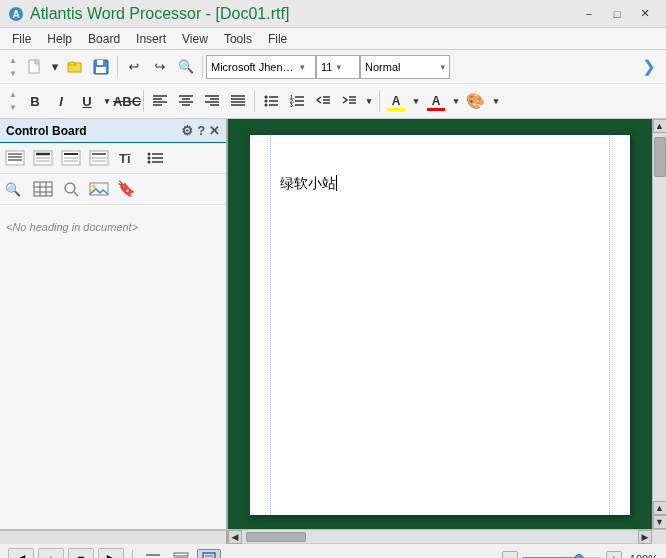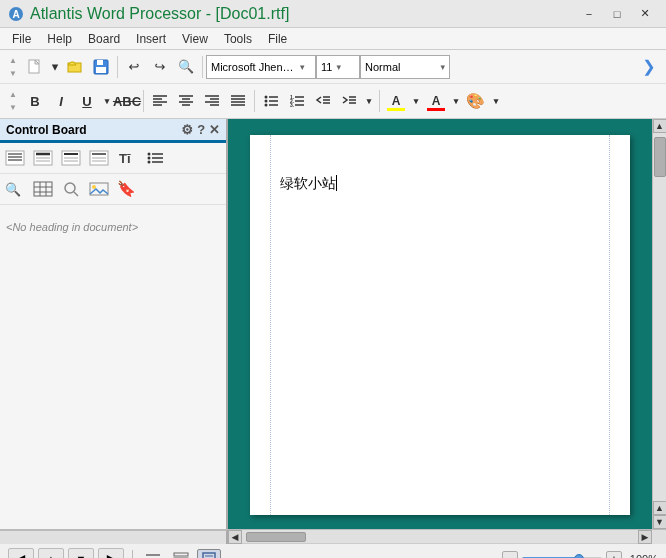--- a/index.html
+++ b/index.html
@@ -97,21 +97,21 @@
       border-right: 2px solid #aaa;
       display: flex;
       flex-direction: column;
     }
     #cb-header {
       background: #dce9f7;
       height: 24px;
       display: flex;
       align-items: center;
       padding: 0 6px;
-      border-bottom: 3px solid #0369a1;
+      border-bottom: 1px solid #0369a1;
       font-weight: bold;
       font-size: 12px;
     }
     #cb-header .cb-title { flex: 1; }
     #cb-header .cb-icons { display: flex; gap: 4px; }
     #cb-header .cb-icon { cursor: pointer; font-size: 13px; color: #555; }
     #cb-icons-row1, #cb-icons-row2 {
       display: flex;
       align-items: center;
       padding: 3px 4px;
@@ -543,21 +543,21 @@
       </button>
       <button class="cb-tool" title="Bookmarks" style="font-size:15px;">🔖</button>
     </div>
     <div id="cb-content">
       <span>&lt;No heading in document&gt;</span>
     </div>
   </div>
 
   <div id="doc-area">
     <div id="doc-scroll-area">
-      <div style="flex:1; overflow:hidden; display:flex; align-items:flex-start; justify-content:flex-end; background:#0f766e;">
+      <div style="flex:1; overflow:hidden; display:flex; align-items:flex-start; justify-content:flex-end; background:#14532d;">
         <div id="doc-page">
 
           <div style="position:absolute;left:20px;top:0;bottom:0;width:1px;border-left:1px dotted #b0c0e0;"></div>
           <div style="position:absolute;right:20px;top:0;bottom:0;width:1px;border-right:1px dotted #b0c0e0;"></div>
           <div class="doc-cursor-area">
             <div class="doc-text">
               <span>绿软小站</span><span class="cursor-bar"></span>
             </div>
           </div>
         </div>

